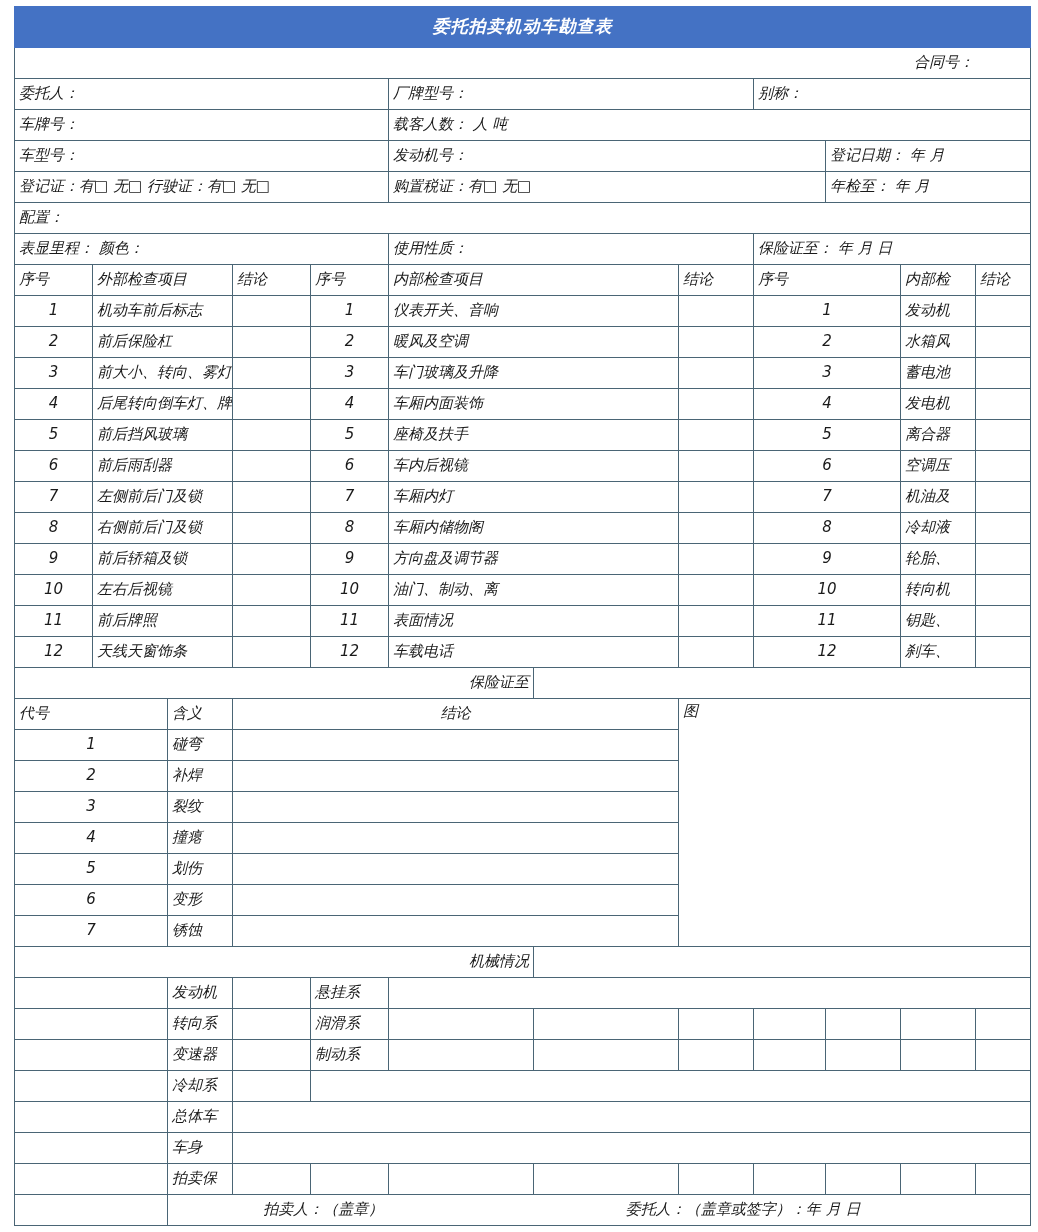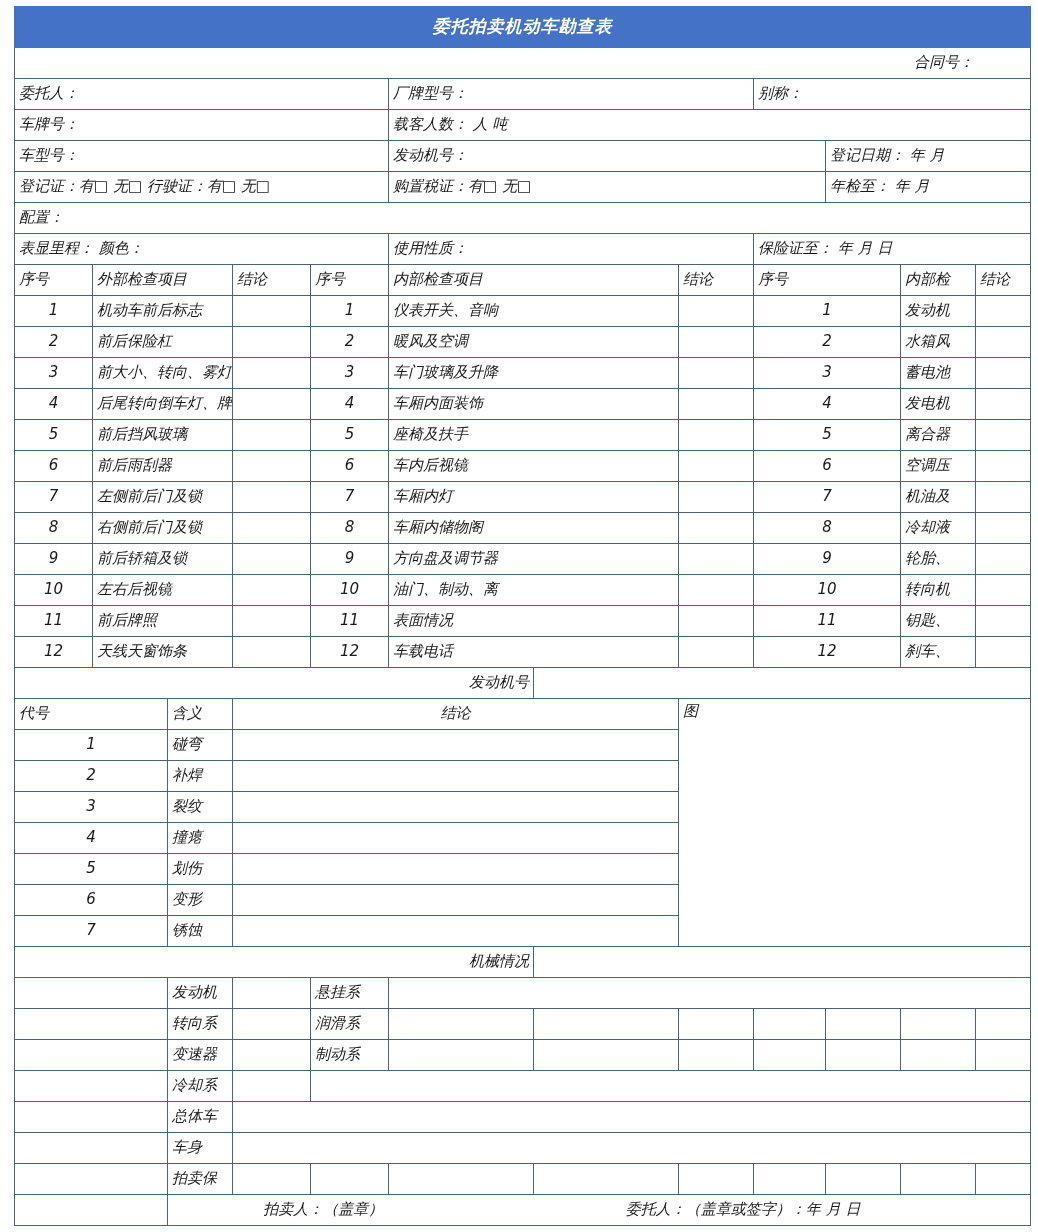--- a/index.html
+++ b/index.html
@@ -257,21 +257,21 @@
       <td></td>
       <td class="num">12</td>
       <td colspan="2" class="lt">车载电话</td>
       <td></td>
       <td colspan="2" class="num">12</td>
       <td class="lt">刹车、</td>
       <td></td>
     </tr>
 
     <tr>
-      <td colspan="6" class="rt">发动机号</td>
+      <td colspan="6" class="rt">保险证至</td>
       <td colspan="6"></td>
     </tr>
 
     <tr>
       <td colspan="2" class="lt">代号</td>
       <td class="lt">含义</td>
       <td colspan="4" class="ct">结论</td>
       <td colspan="5" class="lt big-cell" rowspan="8" style="vertical-align:top;padding-top:4px">图</td>
     </tr>
 

